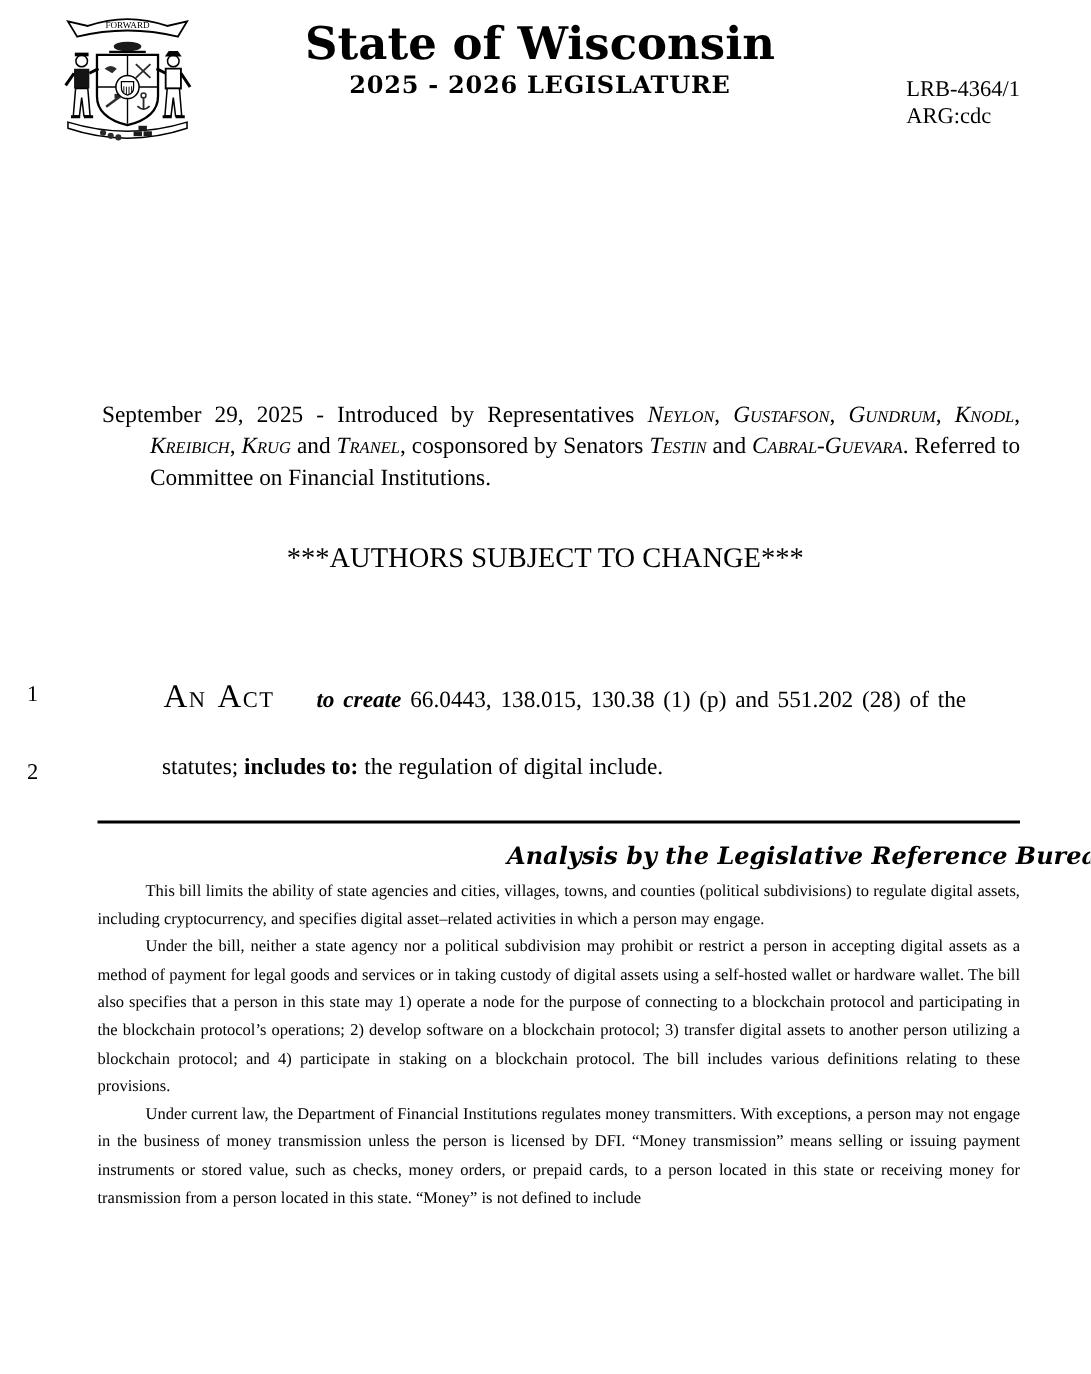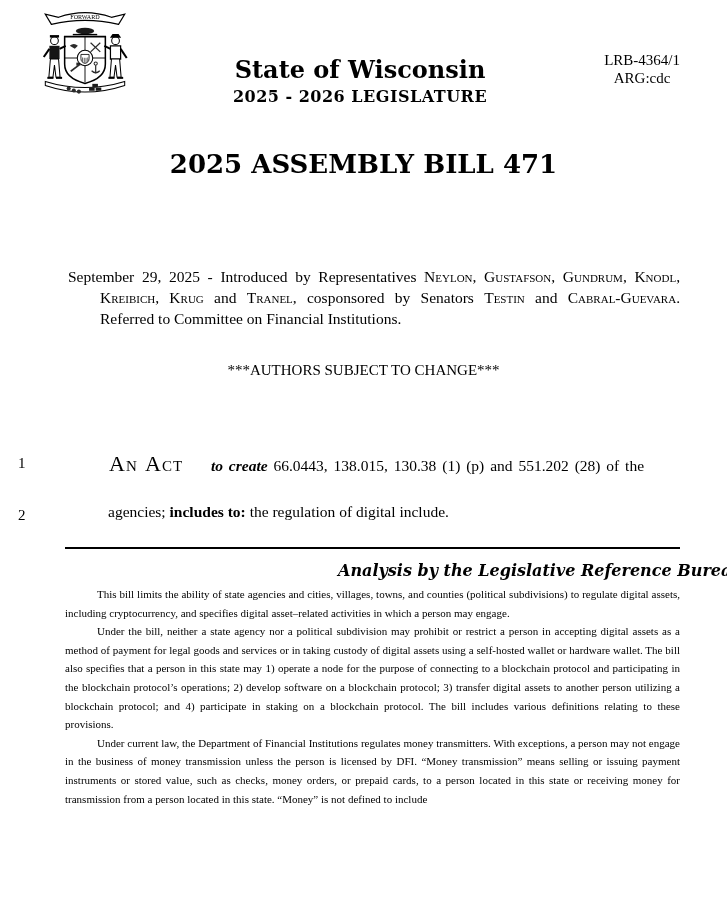--- a/index.html
+++ b/index.html
@@ -10,60 +10,60 @@
     color:#000;
     font-family:"Liberation Serif", serif;
     overflow:hidden;
   }
 
   
   .seal { position:absolute; left:28px; top:7px; width:114px; height:102px; }
   .masthead { position:absolute; left:120px; top:13px; width:480px; text-align:center; }
   .state-name {
     font-family:"DejaVu Serif", serif;
-    font-weight:bold; font-size:24px; line-height:34px;margin-top:40px;
+    font-weight:bold; font-size:30px; line-height:34px;
   }
   .legislature-line {
     font-family:"DejaVu Serif", serif;
     font-weight:bold; font-size:16px; letter-spacing:0.5px; line-height:20px;
   }
   .lrb-block {
-    position:absolute; right:47px; top:51px; text-align:center;
+    position:absolute; right:47px; top:51px; text-align:left;
     font-size:15px; line-height:18px;
   }
 
   
   .bill-title {
     position:absolute; left:0; top:149px; width:100%; text-align:center;
     font-family:"DejaVu Serif", serif;
     font-weight:bold; font-size:26px;
   }
 
   
   .introduction {
     position:absolute; left:68px; top:266px; width:612px;
     box-sizing:border-box; padding-left:32px; text-indent:-32px;
     font-size:15.5px; line-height:21px; text-align:justify;
   }
   .authors-notice {
     position:absolute; left:0; top:362px; width:100%; text-align:center;
-    font-size:15px;
+    font-size:19px;
   }
 
   
   .act-row { position:absolute; left:0; width:727px; }
   .act-row-1 { top:451px; }
   .act-row-2 { top:503px; }
   .line-no { position:absolute; left:18px; top:4px; font-size:15px; }
   .act-text { position:absolute; left:68px; width:612px; font-size:15.5px; word-spacing:2px; }
   .act-text-2 { margin-left:40px; word-spacing:0; }
 
   
   .seg-normal { }
-  .seg-smallcaps { font-variant:small-caps; }
+  .seg-smallcaps { font-variant:small-caps;font-style:italic; }
   .seg-bold { font-weight:bold; }
   .seg-bolditalic { font-weight:bold; font-style:italic;margin-left:22px; }
   .seg-actcaps { font-variant:small-caps; font-size:22px; letter-spacing:1px;margin-left:41px; }
 
   
   .section-divider {
     position:absolute; left:65px; top:547px; width:615px; height:2px; background:#000;
   }
   .analysis-heading {
     position:absolute; left:16px; top:561px; width:100%; text-align:right;
@@ -139,33 +139,32 @@
   <div class="masthead">
     <div class="state-name">State of Wisconsin</div>
     <div class="legislature-line">2025 - 2026  LEGISLATURE</div>
   </div>
 
   <div class="lrb-block">
     <div>LRB-4364/1</div>
     <div>ARG:cdc</div>
   </div>
 
-  <div class="bill-title">2025 ASSEMBLY BILL 471</div>
 
   <div class="introduction"><span class="seg-normal">September 29, 2025 - Introduced by Representatives </span><span class="seg-smallcaps">Neylon</span><span class="seg-normal">, </span><span class="seg-smallcaps">Gustafson</span><span class="seg-normal">, </span><span class="seg-smallcaps">Gundrum</span><span class="seg-normal">, </span><span class="seg-smallcaps">Knodl</span><span class="seg-normal">, </span><span class="seg-smallcaps">Kreibich</span><span class="seg-normal">, </span><span class="seg-smallcaps">Krug</span><span class="seg-normal"> and </span><span class="seg-smallcaps">Tranel</span><span class="seg-normal">, cosponsored by Senators </span><span class="seg-smallcaps">Testin</span><span class="seg-normal"> and </span><span class="seg-smallcaps">Cabral-Guevara</span><span class="seg-normal">. Referred to Committee on Financial Institutions.</span></div>
 
   <div class="authors-notice">***AUTHORS SUBJECT TO CHANGE***</div>
 
   <div class="act-row act-row-1">
     <span class="line-no">1</span>
     <div class="act-text act-text-1"><span class="seg-actcaps">An Act</span><span class="seg-normal"> </span><span class="seg-bolditalic">to create</span><span class="seg-normal"> 66.0443, 138.015, 130.38 (1) (p) and 551.202 (28) of the</span></div>
   </div>
   <div class="act-row act-row-2">
     <span class="line-no">2</span>
-    <div class="act-text act-text-2"><span class="seg-normal">agencies; </span><span class="seg-bold">includes to:</span><span class="seg-normal"> the regulation of digital include.</span></div>
+    <div class="act-text act-text-2"><span class="seg-normal">statutes; </span><span class="seg-bold">includes to:</span><span class="seg-normal"> the regulation of digital include.</span></div>
   </div>
 
   <div class="section-divider"></div>
   <div class="analysis-heading">Analysis by the Legislative Reference Bureau</div>
   <div class="analysis-body">
     <p>This bill limits the ability of state agencies and cities, villages, towns, and counties (political subdivisions) to regulate digital assets, including cryptocurrency, and specifies digital asset–related activities in which a person may engage.</p>
     <p>Under the bill, neither a state agency nor a political subdivision may prohibit or restrict a person in accepting digital assets as a method of payment for legal goods and services or in taking custody of digital assets using a self-hosted wallet or hardware wallet. The bill also specifies that a person in this state may 1) operate a node for the purpose of connecting to a blockchain protocol and participating in the blockchain protocol’s operations; 2) develop software on a blockchain protocol; 3) transfer digital assets to another person utilizing a blockchain protocol; and 4) participate in staking on a blockchain protocol. The bill includes various definitions relating to these provisions.</p>
     <p>Under current law, the Department of Financial Institutions regulates money transmitters. With exceptions, a person may not engage in the business of money transmission unless the person is licensed by DFI. “Money transmission” means selling or issuing payment instruments or stored value, such as checks, money orders, or prepaid cards, to a person located in this state or receiving money for transmission from a person located in this state. “Money” is not defined to include</p>
   </div>
 

